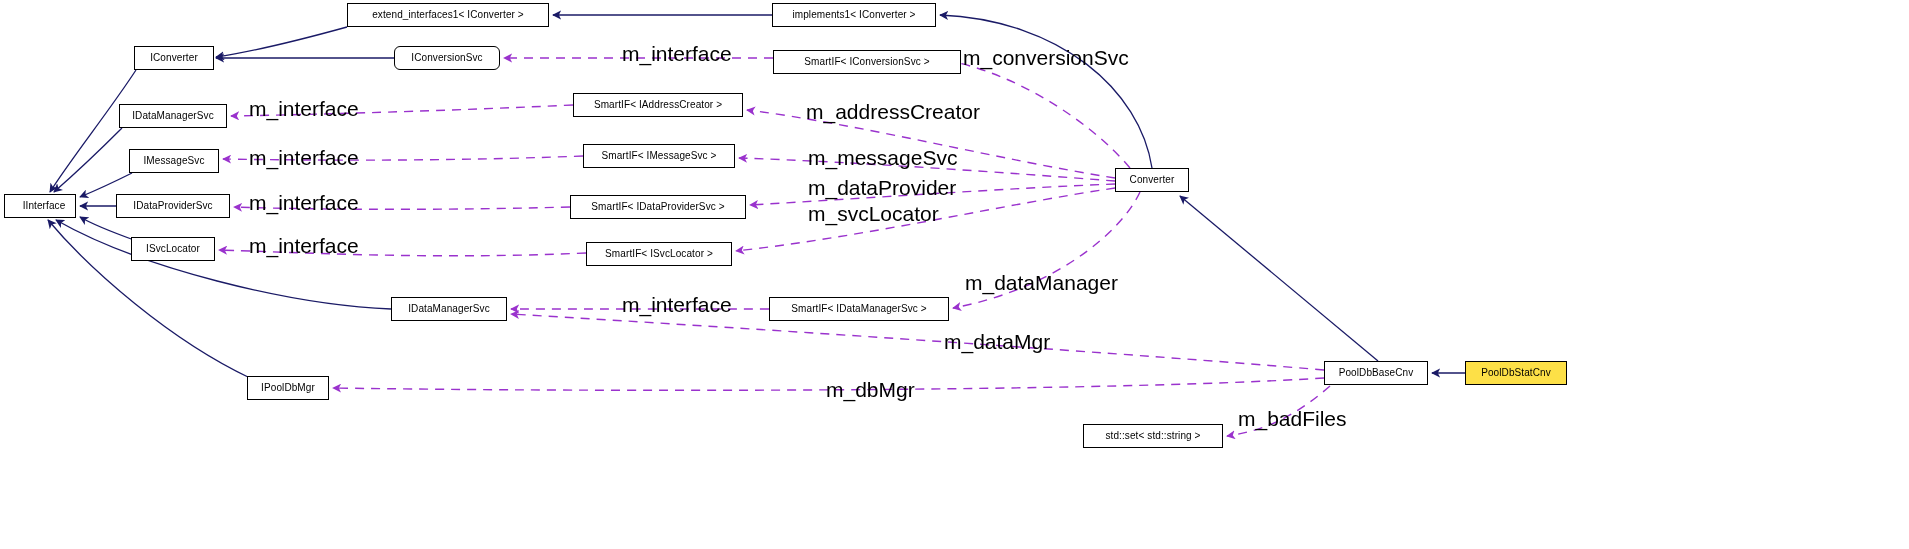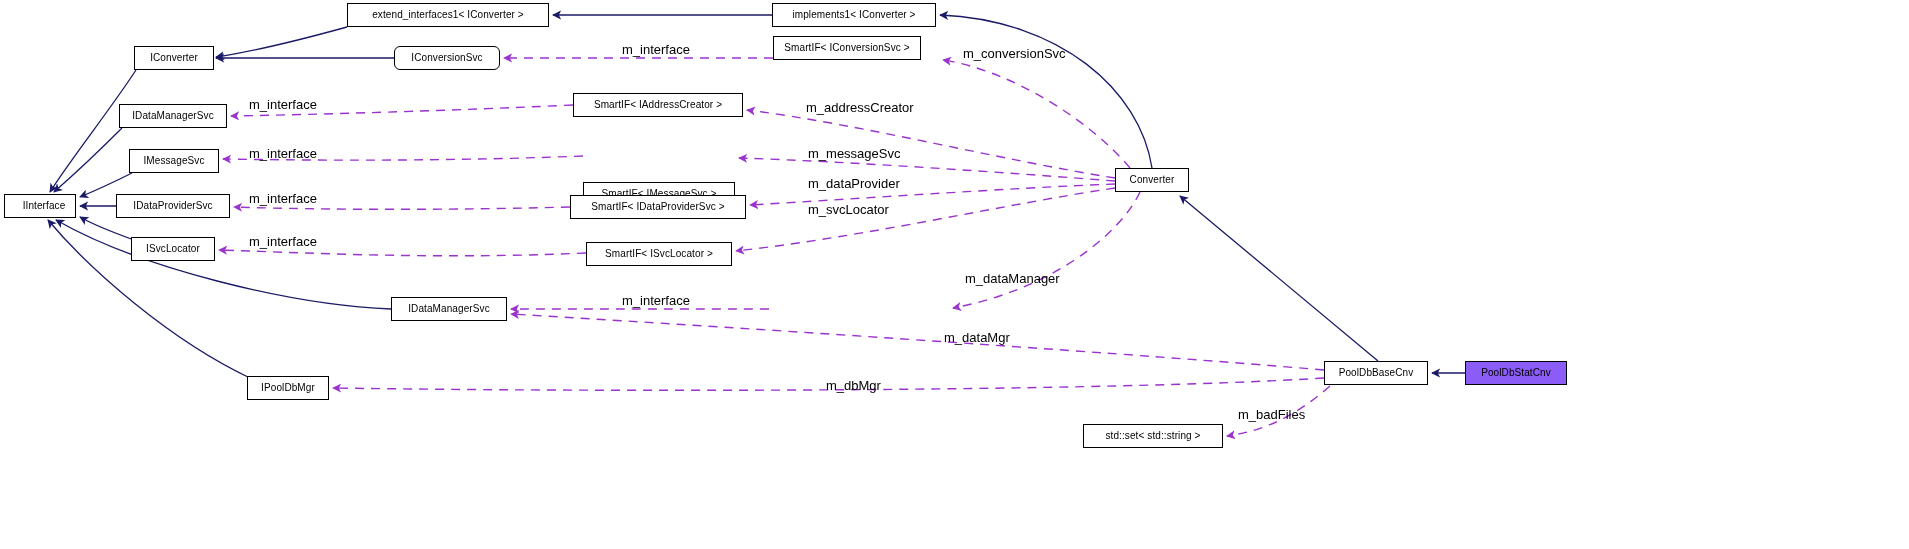--- a/index.html
+++ b/index.html
@@ -33,26 +33,26 @@
     border: 1px solid #000000;
     background: #ffffff;
     color: #000000;
     font-size: 10px;
     line-height: 1;
     white-space: nowrap;
     letter-spacing: 0.1px;
     z-index: 3;
   }
   .node.highlight {
-    background: #8b5cf6;
+    background: #fde047;
     border-color: #000000;
   }
   .edge-label {
     position: absolute;
-    font-size: 13px;
+    font-size: 21px;
     color: #000000;
     white-space: nowrap;
     background: transparent;
     z-index: 4;
     line-height: 1;
   }
 </style>
 </head>
 <body>
 
@@ -132,44 +132,45 @@
   </svg>
 
   <div class="node" style="left:347px; top:3px; width:202px; height:24px;">extend_interfaces1&lt; IConverter &gt;</div>
 
   <div class="node" style="left:772px; top:3px; width:164px; height:24px;">implements1&lt; IConverter &gt;</div>
 
   <div class="node" style="left:134px; top:46px; width:80px; height:24px;">IConverter</div>
 
   <div class="node" style="left:394px; top:46px; width:106px; height:24px;border-radius:6px;">IConversionSvc</div>
 
-  <div class="node" style="left:773px; top:36px; width:148px; height:24px;">SmartIF&lt; IConversionSvc &gt;</div>
+  <div class="node" style="left:773px; top:50px; width:188px; height:24px;">SmartIF&lt; IConversionSvc &gt;</div>
 
   <div class="node" style="left:119px; top:104px; width:108px; height:24px;">IDataManagerSvc</div>
 
   <div class="node" style="left:573px; top:93px; width:170px; height:24px;">SmartIF&lt; IAddressCreator &gt;</div>
 
   <div class="node" style="left:129px; top:149px; width:90px; height:24px;">IMessageSvc</div>
 
-  <div class="node" style="left:583px; top:144px; width:152px; height:24px;margin-top:38px;">SmartIF&lt; IMessageSvc &gt;</div>
+  <div class="node" style="left:583px; top:144px; width:152px; height:24px;">SmartIF&lt; IMessageSvc &gt;</div>
 
   <div class="node" style="left:4px; top:194px; width:72px; height:24px;padding-left:8px;">IInterface</div>
 
   <div class="node" style="left:116px; top:194px; width:114px; height:24px;text-align:center;">IDataProviderSvc</div>
 
   <div class="node" style="left:570px; top:195px; width:176px; height:24px;">SmartIF&lt; IDataProviderSvc &gt;</div>
 
   <div class="node" style="left:131px; top:237px; width:84px; height:24px;">ISvcLocator</div>
 
   <div class="node" style="left:586px; top:242px; width:146px; height:24px;">SmartIF&lt; ISvcLocator &gt;</div>
 
   <div class="node" style="left:1115px; top:168px; width:74px; height:24px;">Converter</div>
 
   <div class="node" style="left:391px; top:297px; width:116px; height:24px;">IDataManagerSvc</div>
 
+  <div class="node" style="left:769px; top:297px; width:180px; height:24px;">SmartIF&lt; IDataManagerSvc &gt;</div>
 
   <div class="node" style="left:247px; top:376px; width:82px; height:24px;">IPoolDbMgr</div>
 
   <div class="node" style="left:1324px; top:361px; width:104px; height:24px;">PoolDbBaseCnv</div>
 
   <div class="node highlight" style="left:1465px; top:361px; width:102px; height:24px;">PoolDbStatCnv</div>
 
   <div class="node" style="left:1083px; top:424px; width:140px; height:24px;">std::set&lt; std::string &gt;</div>
 
   <div class="edge-label" style="left:622px; top:43px;">m_interface</div>

